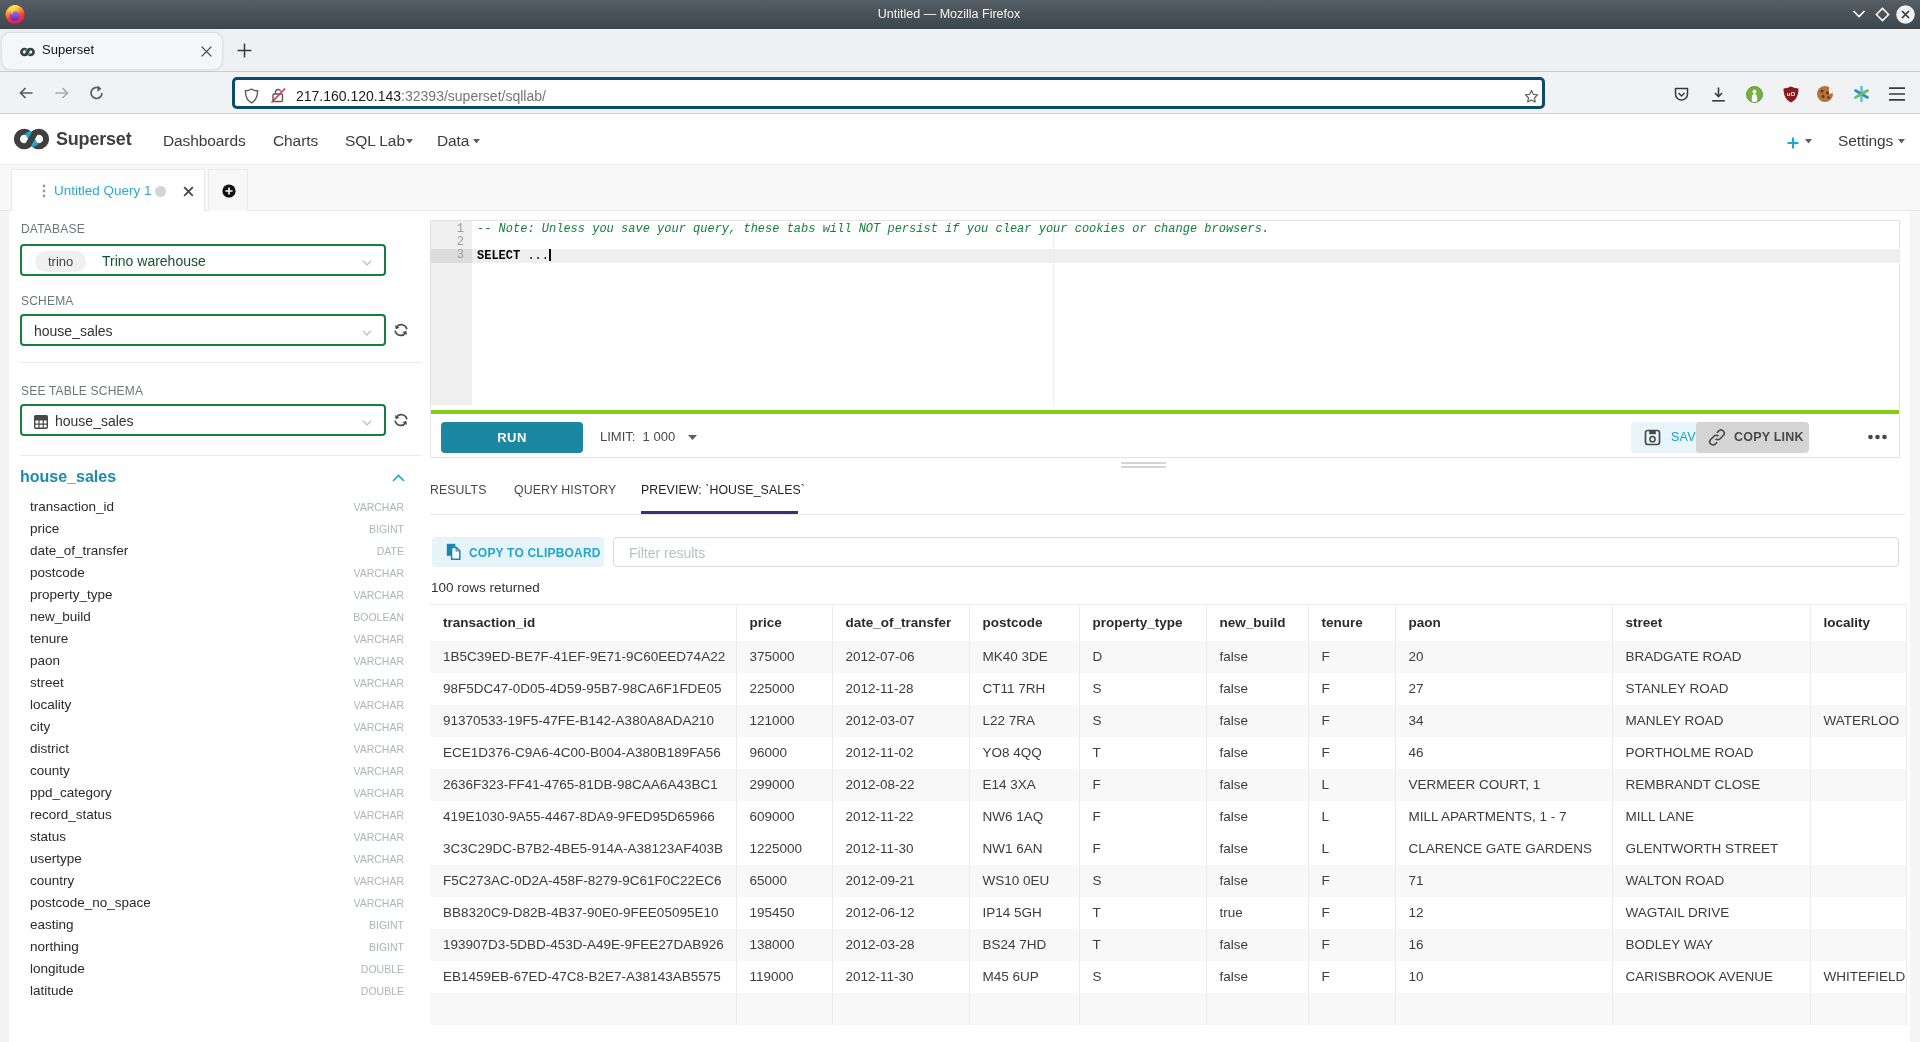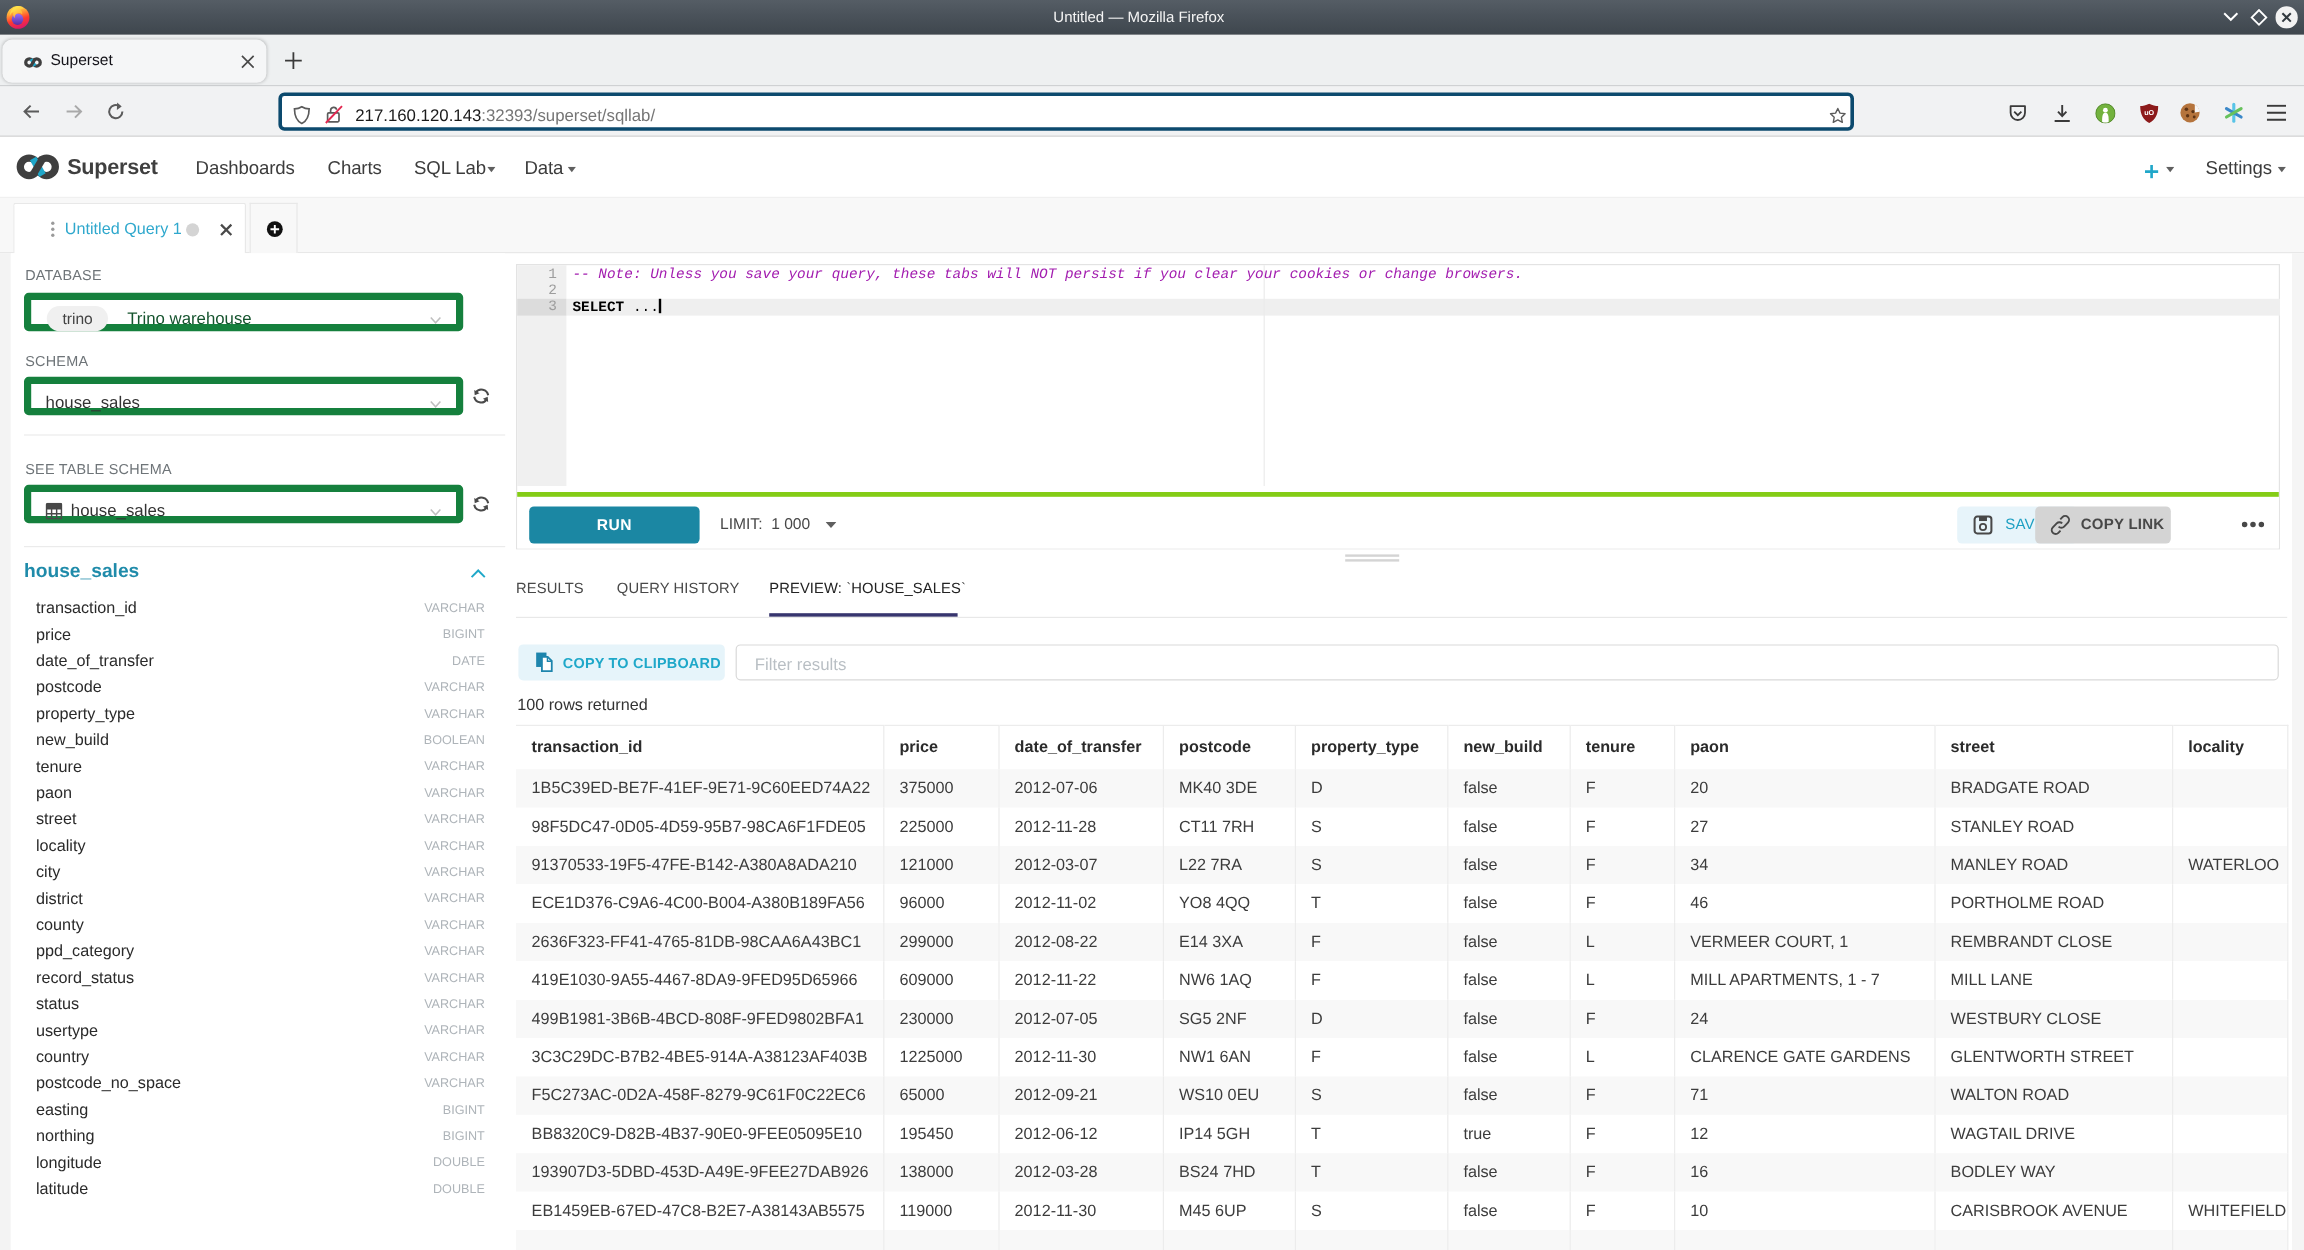--- a/index.html
+++ b/index.html
@@ -34,21 +34,21 @@
   background:#f8f8f8; border-bottom:1px solid #e8e8e8; }
 #qtab-active { position:absolute; left:11px; top:4px; width:194px; height:42px;
   background:#fff; border:1px solid #e8e8e8; border-bottom:none; border-radius:2px 2px 0 0; }
 #qtab-plus { position:absolute; left:208px; top:4px; width:40px; height:42px;
   background:#f8f8f8; border:1px solid #e8e8e8; border-bottom:none; }
 
 #leftstrip { position:absolute; left:0; top:211px; width:9px; height:831px; background:#f3f3f3; }
 #sidebar { position:absolute; left:9px; top:211px; width:412px; height:831px; background:#fff; }
 .sb-label { position:absolute; left:12px; font-size:12px; color:#6e7478; letter-spacing:0.2px; }
 .sb-select { position:absolute; left:11px; width:366px; height:32px; background:#fff;
-  border:6px solid #15803d; border-radius:4px; }
+  border:2px solid #15803d; border-radius:4px; }
 .sb-divider { position:absolute; left:11px; width:401px; height:0; border-top:1px solid #ebebeb; }
 .chev { position:absolute; right:12px; top:12px; width:10px; height:10px; }
 .refr { width:16px; height:16px; }
 .cols { position:absolute; left:0px; top:285px; width:412px; }
 #cursor { display:inline-block; width:1.5px; height:12px; background:#000; vertical-align:-2px; }
 .colrow { position:relative; height:22px; }
 .colrow .cn { position:absolute; left:21px; top:3px; font-size:13.5px; color:#2a2a2a; }
 .colrow .ct { position:absolute; right:17px; top:5px; font-size:10.5px; color:#aeb4b9; }
 
 #editor { position:absolute; left:430px; top:220px; width:1470px; height:238px; background:#fff;
@@ -410,21 +410,21 @@
 </div>
 <div id="editor">
   <div id="activeline"></div>
   <div id="gutter">
       <div>1</div>
       <div>2</div>
       <div style="background:#dcdcdc;">3</div>
     </div>
   <div id="printmargin"></div>
   <div id="edlines">
-      <div style="color:#a21caf;font-style:italic;">-- Note: Unless you save your query, these tabs will NOT persist if you clear your cookies or change browsers.</div>
+      <div style="color:#15803d;font-style:italic;">-- Note: Unless you save your query, these tabs will NOT persist if you clear your cookies or change browsers.</div>
       <div></div>
       <div><b>SELECT</b> ...<span id="cursor"></span></div>
     </div>
   <div id="edtoolbar">
     <div id="runbtn">RUN</div>
     <span style="position:absolute;left:169px;top:15px;font-size:13px;color:#484848;">LIMIT:&nbsp;&nbsp;1 000</span>
     <svg class="abs" style="left:257px;top:21px;" width="9" height="5" viewBox="0 0 9 5">
         <path d="M0 0 H9 L4.5 5 Z" fill="#5f5f5f"></path>
       </svg>
     <div style="position:absolute;left:1200px;top:8px;width:100px;height:31px;background:#e7f4fa;border-radius:4px;">
@@ -562,32 +562,20 @@
           <td>609000</td>
           <td>2012-11-22</td>
           <td>NW6 1AQ</td>
           <td>F</td>
           <td>false</td>
           <td>L</td>
           <td>MILL APARTMENTS, 1 - 7</td>
           <td>MILL LANE</td>
           <td></td>
         </tr>
-<tr class="odd">
-          <td>499B1981-3B6B-4BCD-808F-9FED9802BFA1</td>
-          <td>230000</td>
-          <td>2012-07-05</td>
-          <td>SG5 2NF</td>
-          <td>D</td>
-          <td>false</td>
-          <td>F</td>
-          <td>24</td>
-          <td>WESTBURY CLOSE</td>
-          <td></td>
-        </tr>
 <tr>
           <td>3C3C29DC-B7B2-4BE5-914A-A38123AF403B</td>
           <td>1225000</td>
           <td>2012-11-30</td>
           <td>NW1 6AN</td>
           <td>F</td>
           <td>false</td>
           <td>L</td>
           <td>CLARENCE GATE GARDENS</td>
           <td>GLENTWORTH STREET</td>

